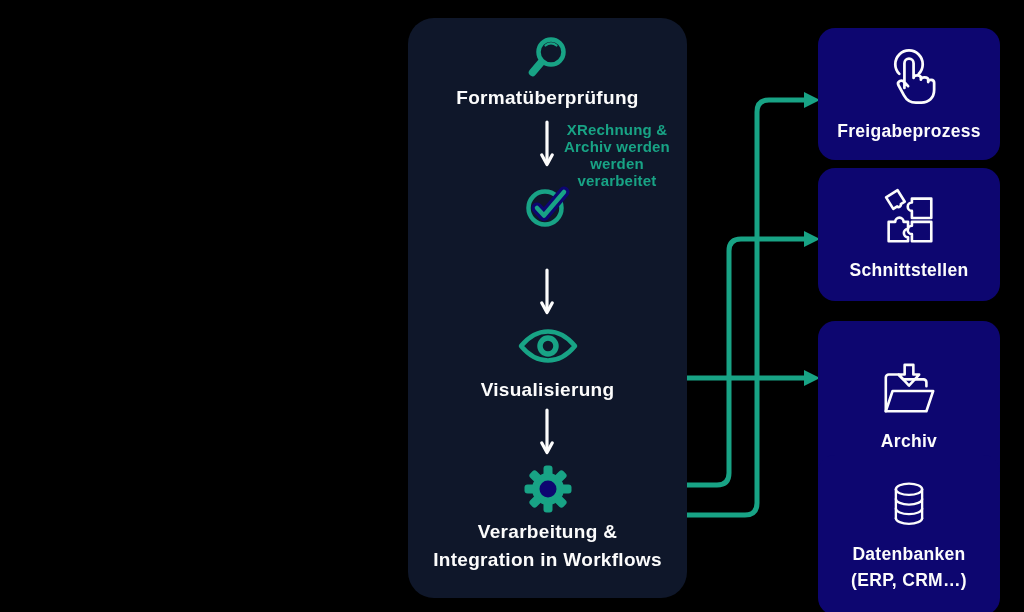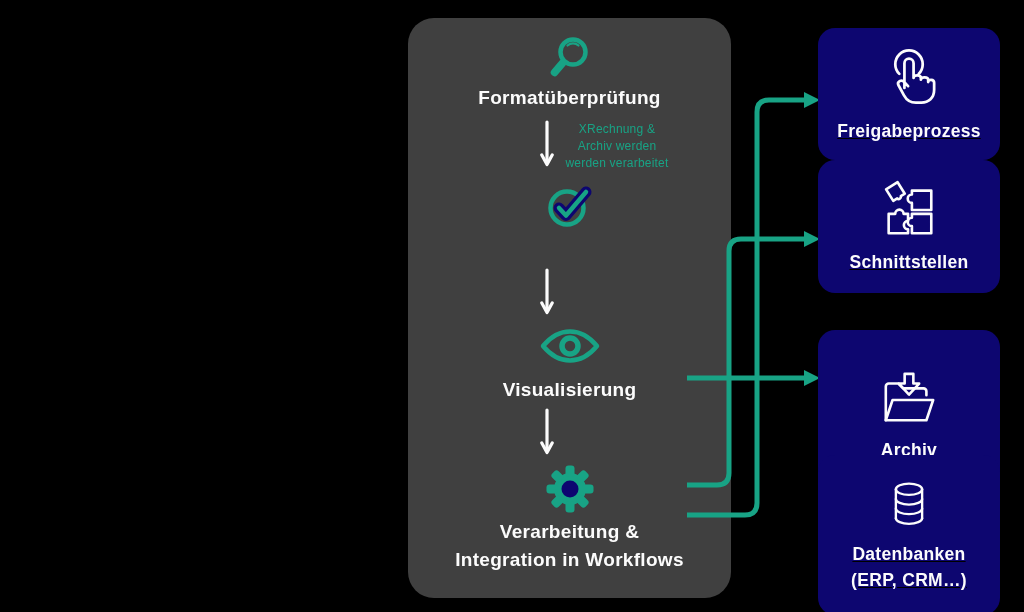--- a/index.html
+++ b/index.html
@@ -3,36 +3,36 @@
 <meta charset="utf-8">
 <style>
   html,body{margin:0;padding:0;background:#000;}
   .stage{
     position:relative;width:1024px;height:612px;background:#000;overflow:hidden;
     font-family:"Liberation Sans","DejaVu Sans",sans-serif;
   }
   
   .panel{
     position:absolute;left:408px;top:18px;width:279px;height:580px;
-    background:#404040;border-radius:26px;padding-left:44px;
+    background:#0f172a;border-radius:26px;
   }
   .panel .abs{position:absolute;}
   .step-label{
     position:absolute;left:0;width:100%;text-align:center;
     color:#fcfcfc;font-weight:700;font-size:19px;line-height:24px;letter-spacing:.3px;
   }
   .note{
     position:absolute;left:150px;top:103px;width:118px;text-align:center;
-    color:#18a385;font-weight:400;font-size:12px;line-height:17px;letter-spacing:.2px;
+    color:#18a385;font-weight:700;font-size:15px;line-height:17px;letter-spacing:.2px;
   }
   .icon-c{position:absolute;left:0;width:100%;display:flex;justify-content:center;}
   
   .tbox{
     position:absolute;left:818px;width:182px;background:#0d0670;border-radius:17px;
-    display:flex;flex-direction:column;align-items:center;justify-content:center;gap:9px;text-decoration:underline;
+    display:flex;flex-direction:column;align-items:center;justify-content:center;gap:9px;
   }
   .tbox .tlabel{
     color:#fcfcfc;font-weight:700;font-size:17.5px;line-height:26px;letter-spacing:.3px;text-align:center;
   }
   .tbox .tlabel .sub{display:block;}
   .connectors{position:absolute;left:0;top:0;}
   svg{display:block;}
 </style>
 </head>
 <body>
@@ -134,39 +134,39 @@
                  c0,-3.6 8,-3.6 8,0 v2.5
                  c0,-3.2 6.5,-3 6.5,0.7 v7.8
                  c0,9 -6,14 -14,14 h-6
                  c-6,0 -10,-2.5 -13,-8 l-6,-11
                  c-2,-3.8 3.2,-6.8 6.2,-3.6 l4.3,4.6"></path>
       </svg>
     </span>
     <div class="tlabel">Freigabeprozess</div>
   </div>
 
-  <div class="tbox" style="top:160px;height:133px">
+  <div class="tbox" style="top:168px;height:133px">
     <span>
       <svg width="62" height="62" viewBox="0 0 64 64" fill="none" stroke="#fcfcfc" stroke-width="2.7" stroke-linejoin="round">
 
         <g transform="translate(11,7) rotate(-32 7 7)">
           <path d="M14,0 V14 H9.2 A2.3,2.3 0 0 1 4.8,14 H0 V0 Z"></path>
         </g>
 
         <path d="M55,13 V33 H35 V25.7 A4.3,4.3 0 0 1 35,17.1 V13 Z"></path>
 
         <path d="M11,37 H17.8 A4.3,4.3 0 0 1 26.4,37 H31 V44.3 A4.3,4.3 0 0 0 31,52.9 V57 H11 Z"></path>
 
         <path d="M55,37 V57 H35 V49.7 A4.3,4.3 0 0 1 35,41.1 V37 Z"></path>
       </svg>
     </span>
     <div class="tlabel">Schnittstellen</div>
   </div>
 
-  <div class="tbox" style="top:330px;height:172px">
+  <div class="tbox" style="top:321px;height:172px">
     <span>
       <svg width="62" height="58" viewBox="0 0 64 60" fill="none" stroke="#fcfcfc" stroke-width="2.7" stroke-linecap="round" stroke-linejoin="round">
         <path d="M8,52 V17 a3,3 0 0 1 3,-3 h10 l5,5 h21 a3,3 0 0 1 3,3 v4"></path>
         <path d="M8,52 L15,31 H57 L50,52 Z"></path>
         <path d="M27.5,4 h9 v10 h6 L32,25.5 21.5,14 h6 Z"></path>
       </svg>
     </span>
     <div class="tlabel">Archiv</div>
   </div>
 

